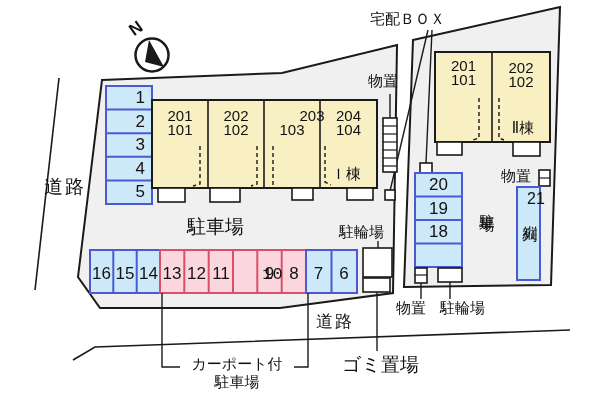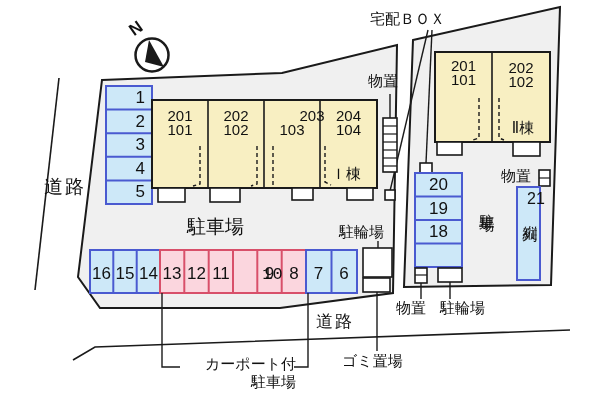--- a/index.html
+++ b/index.html
@@ -2,21 +2,21 @@
 <html><head>
 <meta charset="utf-8">
 <style>
   html,body{margin:0;padding:0;background:#ffffff;}
   #stage{
     position:relative;width:600px;height:400px;background:#ffffff;overflow:hidden;
     font-family:"Liberation Sans","DejaVu Sans",sans-serif;color:#111;
   }
   #plan-svg{position:absolute;left:0;top:0;}
   .lbl{position:absolute;white-space:nowrap;color:#111;text-align:right;}
-  .ctr{text-align:right;}
+  .ctr{text-align:center;}
   .num{position:absolute;display:flex;align-items:center;justify-content:center;
        font-size:17px;color:#111;}
   .num-right{justify-content:flex-end;}
   .unit{position:absolute;text-align:center;font-size:15px;line-height:14px;color:#111;}
   .vert{writing-mode:vertical-rl;text-orientation:upright;letter-spacing:2px;}
   .bname{position:absolute;font-size:15px;text-align:center;}
   .nmark{position:absolute;left:130px;top:19px;font-size:17px;font-weight:bold;
          transform:rotate(-35deg);}
 </style>
 </head>
@@ -141,21 +141,21 @@
 
   <div class="lbl" style="left:44px;top:174px;font-size:19px;letter-spacing:2px;">道路</div>
   <div class="lbl" style="left:316px;top:310px;font-size:17px;letter-spacing:2px;">道路</div>
 
   <div class="lbl" style="left:187px;top:214px;font-size:19px;">駐車場</div>
 
   <div class="lbl" style="left:368px;top:72px;font-size:15px;">物置</div>
 
   <div class="lbl" style="left:339px;top:223px;font-size:15px;">駐輪場</div>
 
-  <div class="lbl" style="left:342px;top:352px;font-size:15px;">ゴミ置場</div>
+  <div class="lbl" style="left:342px;top:352px;font-size:19px;">ゴミ置場</div>
 
   <div class="lbl ctr" style="left:178px;top:355px;width:118px;font-size:15px;">カーポート付</div>
   <div class="lbl ctr" style="left:178px;top:373px;width:118px;font-size:15px;">駐車場</div>
 
   <div class="lbl" style="left:501px;top:167px;font-size:15px;">物置</div>
   <div class="lbl" style="left:396px;top:299px;font-size:15px;">物置</div>
   <div class="lbl" style="left:440px;top:299px;font-size:15px;">駐輪場</div>
 
   <div class="lbl vert" style="left:477px;top:201px;font-size:15px;">駐車場</div>
   <div class="lbl vert" style="left:520px;top:214px;font-size:15px;">縦列</div>

